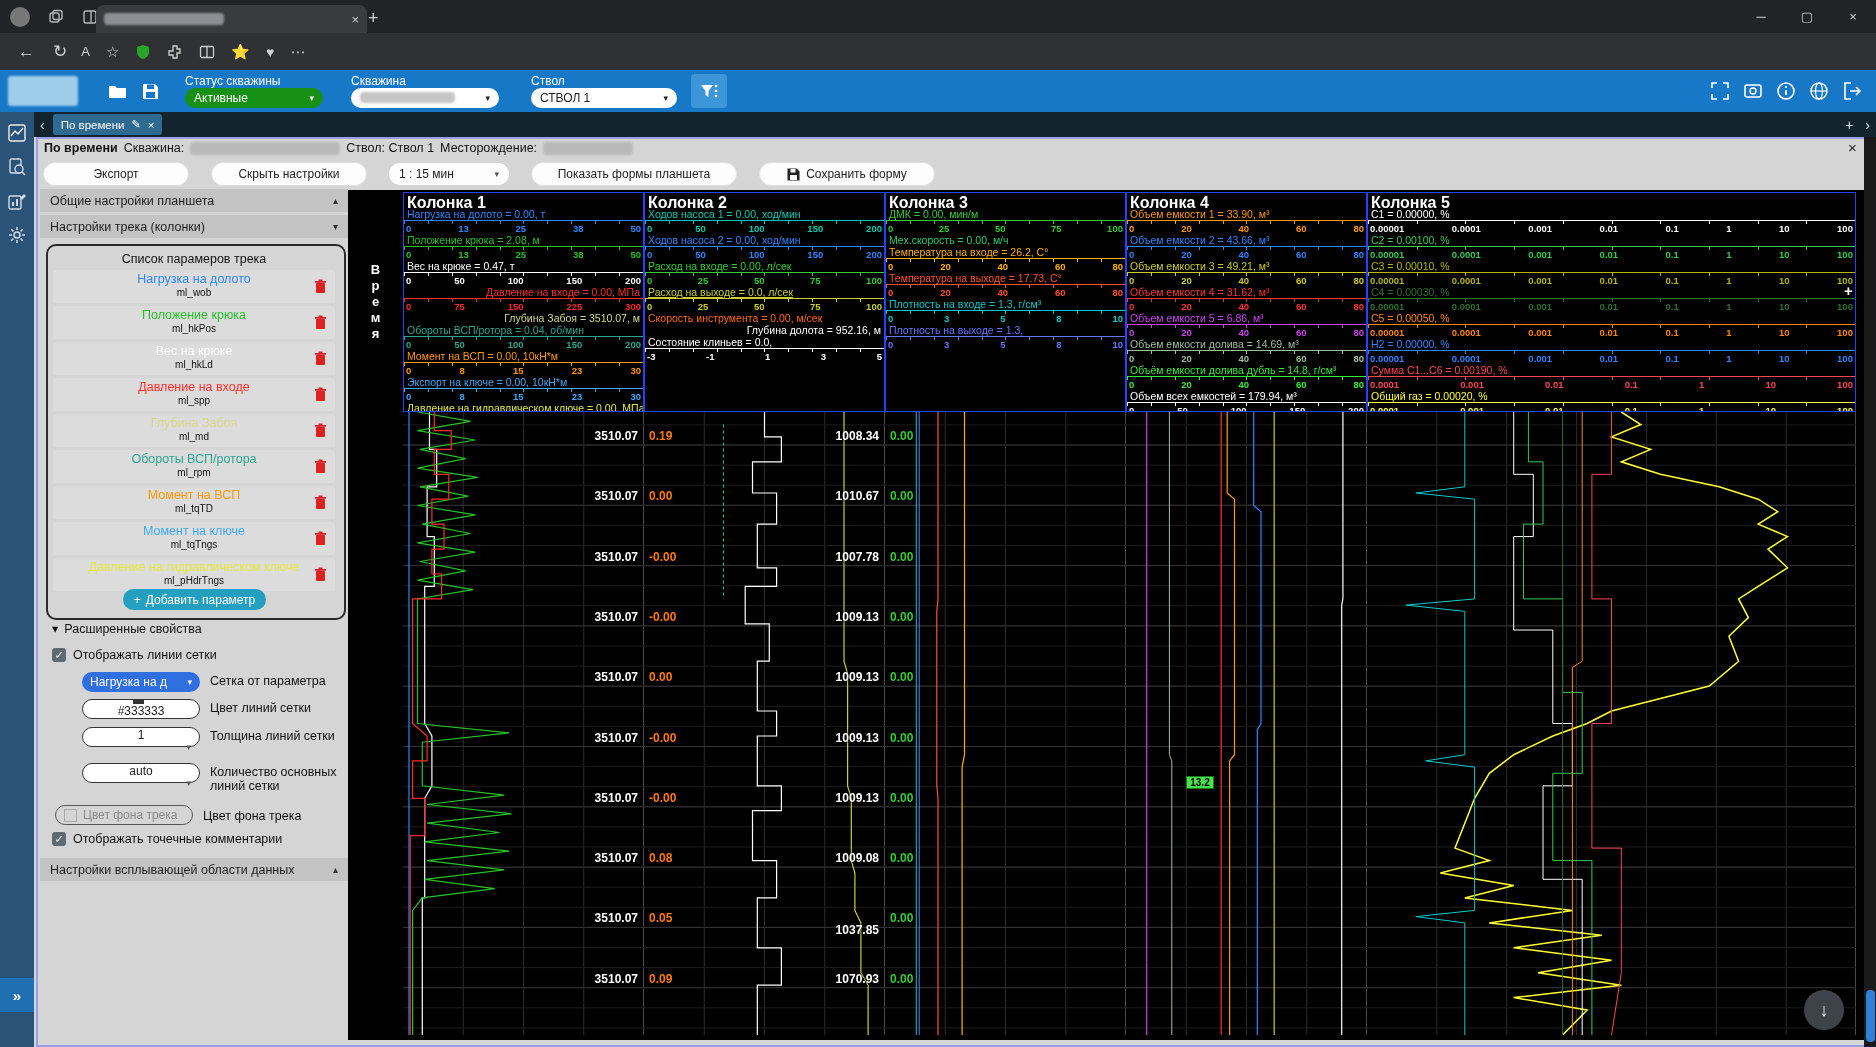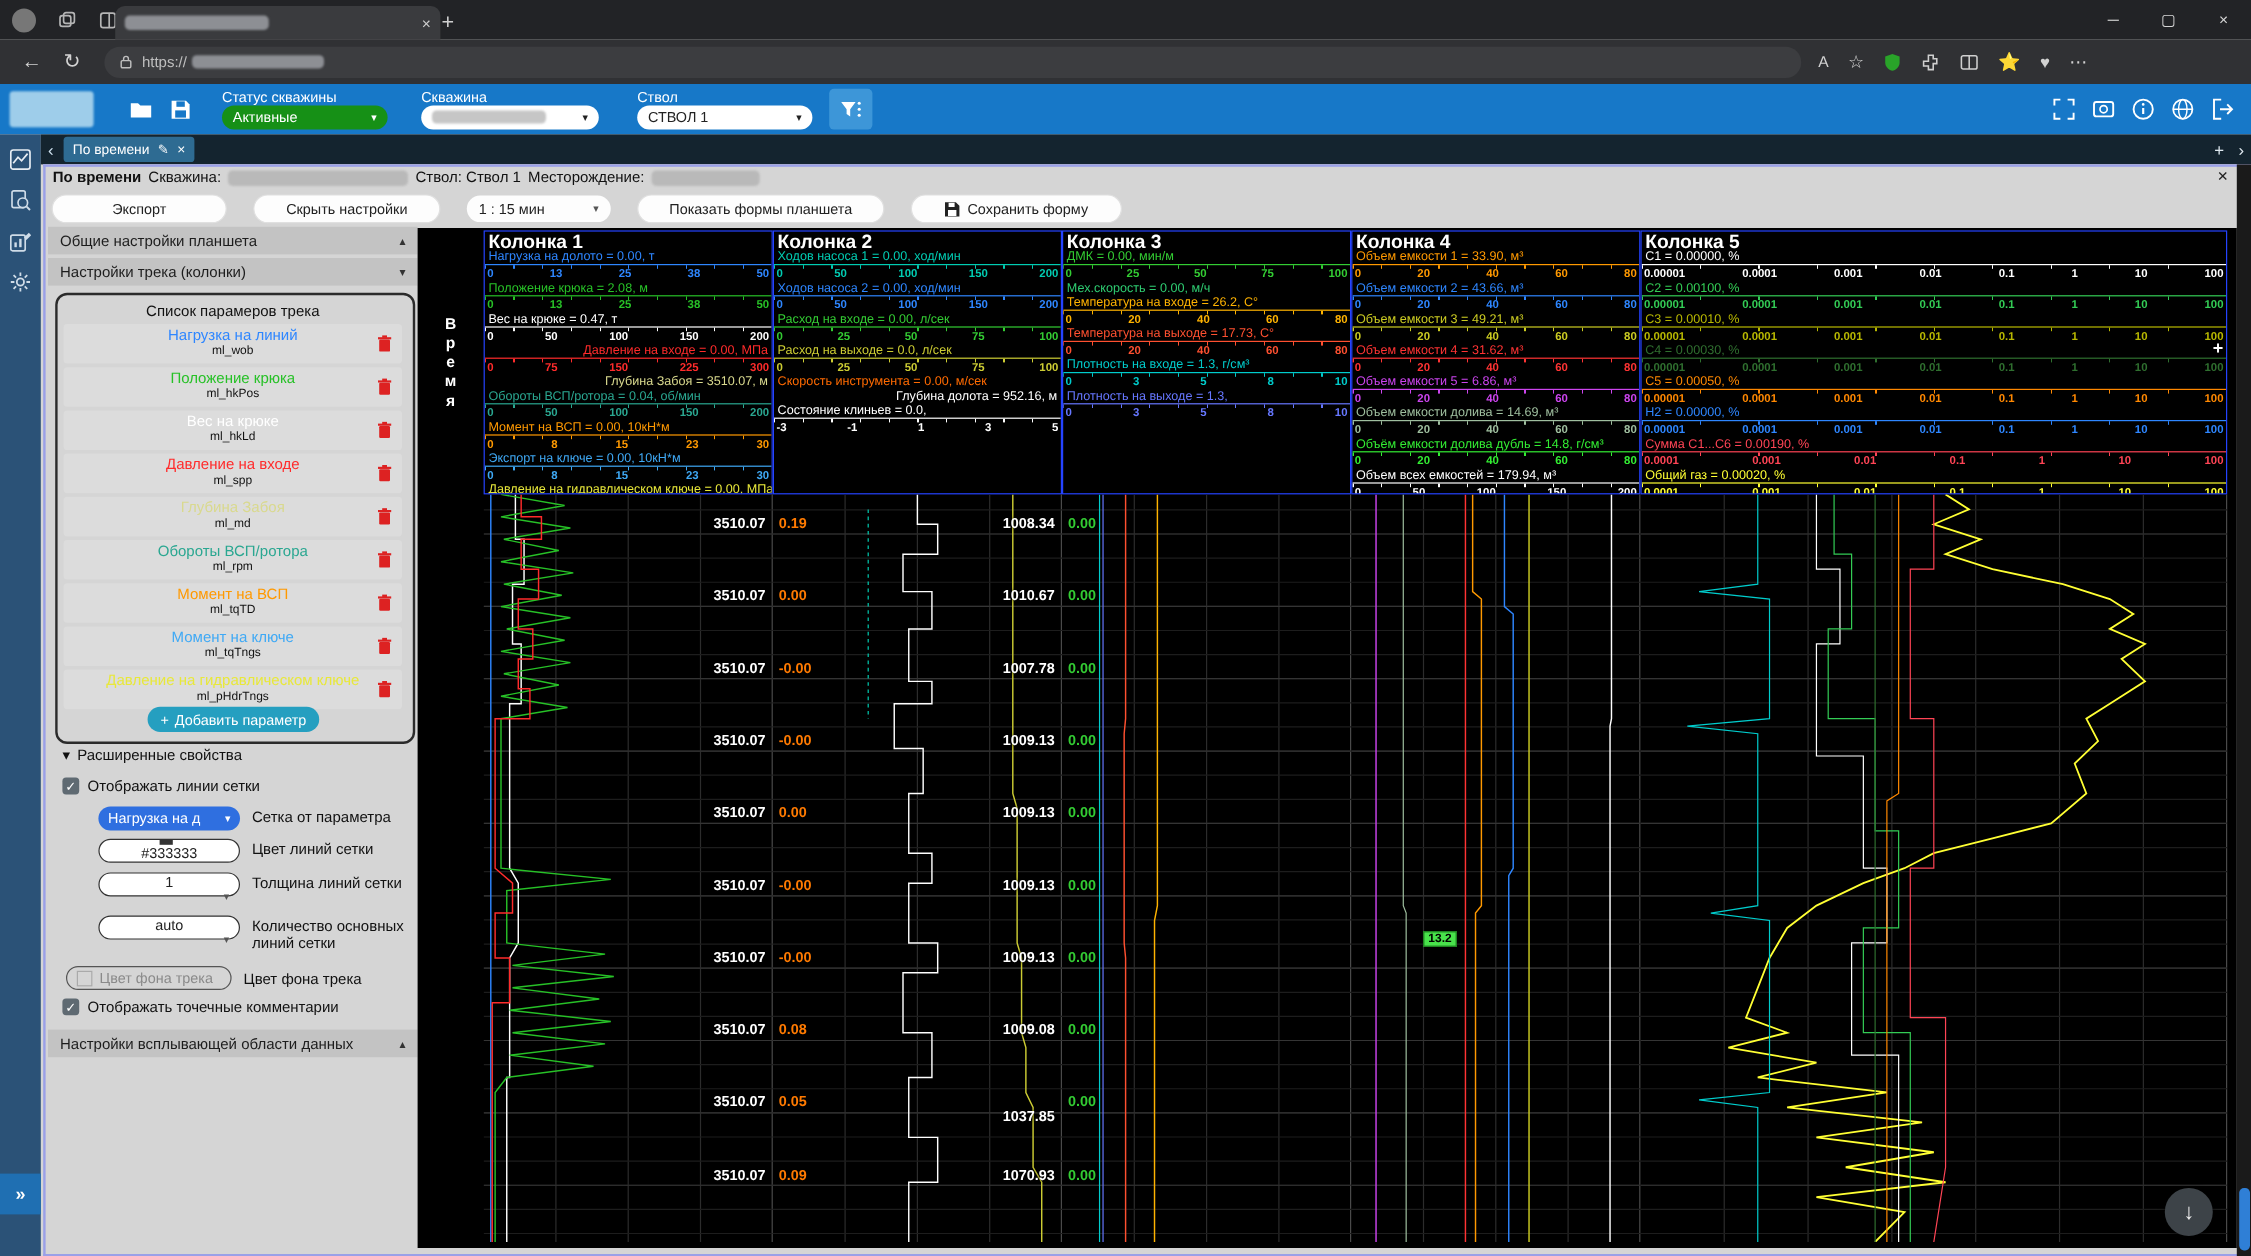--- a/index.html
+++ b/index.html
@@ -116,28 +116,20 @@
     <div class="winctl">
       <span>─</span>
       <span>▢</span>
       <span>×</span>
     </div>
   </div>
 
   <div class="abs addrbar">
     <span class="nav-ico">←</span>
     <span class="nav-ico">↻</span>
-    <div class="urlpill">
-      <svg class="ic" width="12" height="13" viewBox="0 0 12 13">
-          <rect x="2" y="5.5" width="8" height="6" rx="1" fill="none" stroke="#bfbfbf" stroke-width="1.2"></rect>
-          <path d="M4 5.5V4a2 2 0 0 1 4 0v1.5" fill="none" stroke="#bfbfbf" stroke-width="1.2"></path>
-        </svg>
-      <span style="margin-left:7px">https://</span>
-      <div class="blur"></div>
-    </div>
     <div class="addr-icons">
       <span style="color:#d2d2d2;font-size:13px">A</span>
       <span style="color:#d2d2d2;font-size:15px">☆</span>
       <svg class="ic" width="16" height="16" viewBox="0 0 16 16">
           <path d="M8 1l6 2v5c0 4-3.5 6.3-6 7-2.5-.7-6-3-6-7V3z" fill="#29a329"></path>
         </svg>
       <svg class="ic" width="16" height="16" viewBox="0 0 16 16">
           <path d="M6 2h4v3h3v4h-3v5H6v-3H2V7h4z" fill="none" stroke="#cfcfcf" stroke-width="1.3"></path>
         </svg>
       <svg class="ic" width="16" height="16" viewBox="0 0 16 16">
@@ -296,21 +288,21 @@
   </div>
   <div class="abs secbar" style="top:215px">
     <span>Настройки трека (колонки)</span>
     <span class="car">▾</span>
   </div>
 
   <div class="abs card"></div>
   <div class="abs card-title">Список парамеров трека</div>
   <div id="param-list">
       <div class="abs pitem" style="top: 270px;">
-        <div class="nm" style="color: rgb(46, 134, 255);">Нагрузка на линий</div>
+        <div class="nm" style="color: rgb(46, 134, 255);">Нагрузка на долото</div>
         <div class="cd">ml_wob</div>
         <span class="trash"><svg width="13" height="15" viewBox="0 0 13 15">
             <rect x="2" y="4" width="9" height="10" rx="1" fill="#d22"></rect>
             <rect x="1" y="2" width="11" height="1.8" fill="#d22"></rect>
             <rect x="4.5" y="0.5" width="4" height="2" fill="#d22"></rect>
           </svg></span>
       </div>
       <div class="abs pitem" style="top: 306px;">
         <div class="nm" style="color: rgb(39, 193, 39);">Положение крюка</div>
         <div class="cd">ml_hkPos</div>
@@ -549,21 +541,21 @@
           </div>
           <div class="pb-label" style="color: rgb(51, 204, 51);">Расход на входе = 0.00, л/сек</div>
           <div class="pb-rule" style="border-top: 1px solid rgb(51, 204, 51); background-image: repeating-linear-gradient(to right, rgb(51, 204, 51) 0px, rgb(51, 204, 51) 1px, transparent 1px, transparent 10%);"></div>
           <div class="pb-ticks" style="color: rgb(51, 204, 51);">
             <span>0</span>
             <span>25</span>
             <span>50</span>
             <span>75</span>
             <span>100</span>
           </div>
-          <div class="pb-label" style="color: rgb(204, 204, 51);">Расход на выходе = 0.0, л/сек</div>
+          <div class="pb-label" style="color: rgb(204, 204, 51); text-decoration: underline;">Расход на выходе = 0.0, л/сек</div>
           <div class="pb-rule" style="border-top: 1px solid rgb(204, 204, 51); background-image: repeating-linear-gradient(to right, rgb(204, 204, 51) 0px, rgb(204, 204, 51) 1px, transparent 1px, transparent 10%);"></div>
           <div class="pb-ticks" style="color: rgb(204, 204, 51);">
             <span>0</span>
             <span>25</span>
             <span>50</span>
             <span>75</span>
             <span>100</span>
           </div>
           <div class="pb-label" style="color: rgb(255, 106, 0);">Скорость инструмента = 0.00, м/сек</div>
           <div class="pb-label" style="color: rgb(255, 255, 255); text-align: right;">Глубина долота = 952.16, м</div>

